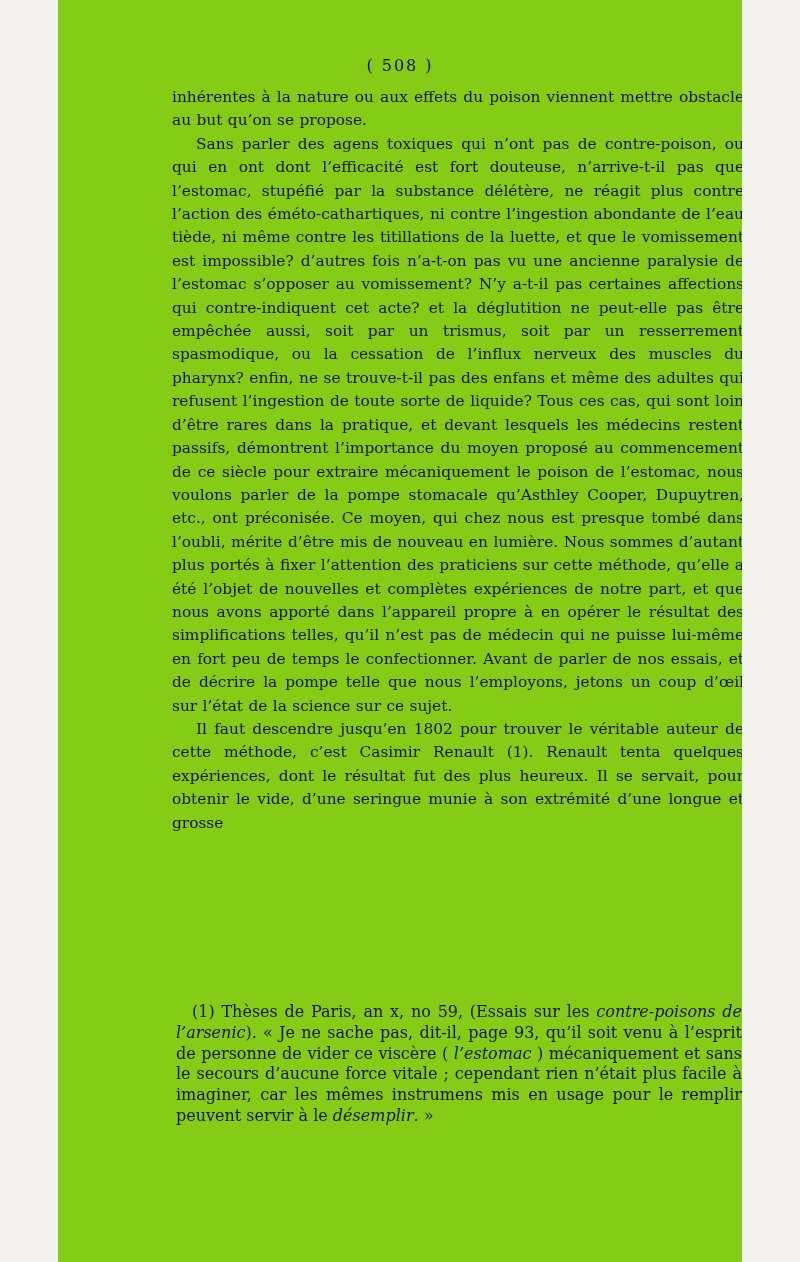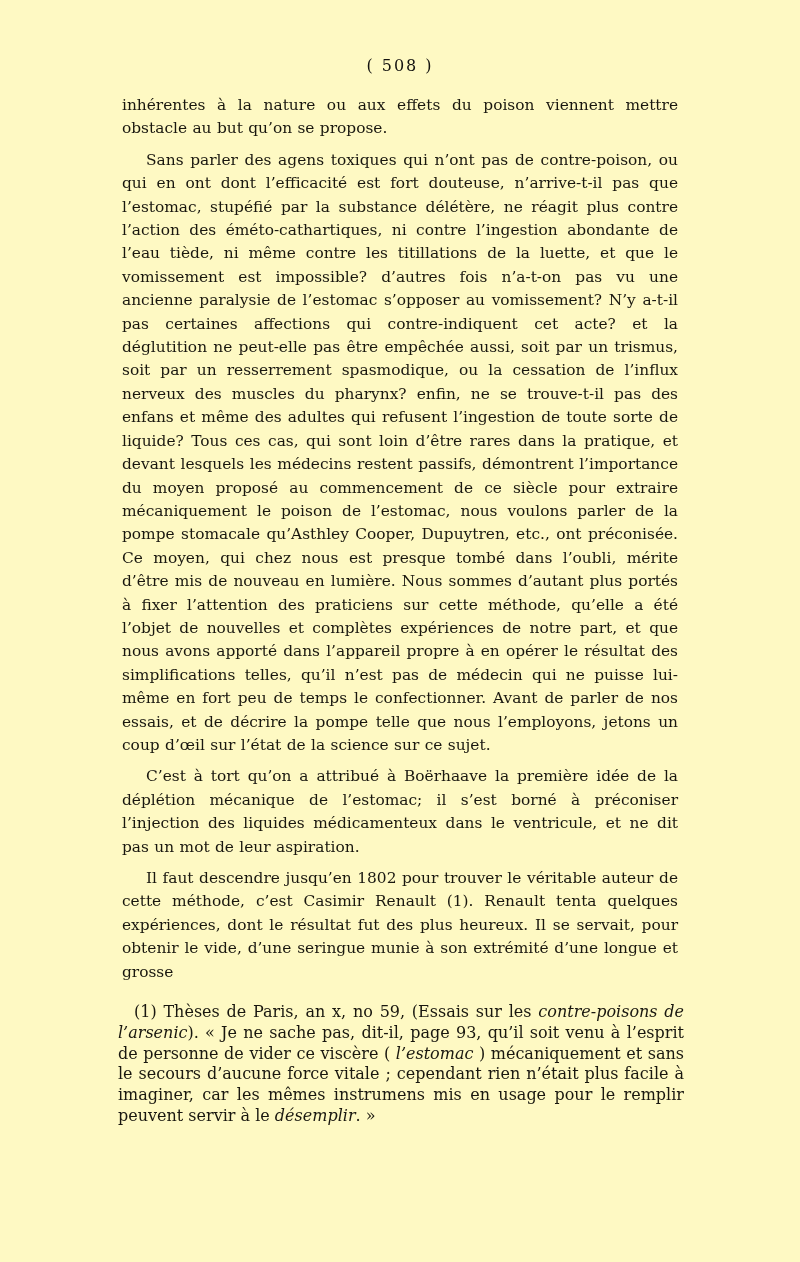--- a/index.html
+++ b/index.html
@@ -3,24 +3,24 @@
 <meta charset="utf-8">
 <style>
   html, body {
     margin: 0;
     padding: 0;
     background: #f4f3ef;
     font-family: "DejaVu Serif", "Liberation Serif", serif;
   }
   .page {
     position: relative;
-    width: 800px;
+    width: 684px;
     height: 1262px;
     margin: 0 auto;
-    background: #fef9c3;
+    background: #84cc16;
     color: #1d1c1a;
     box-sizing: border-box;
     overflow: hidden;
     padding-left: 27px;
   }
   .page-number {
     position: absolute;
     top: 56px;
     left: 0;
     width: 100%;
@@ -29,21 +29,21 @@
     letter-spacing: 2px;
     color: #141310;
   }
   .text-block {
     position: absolute;
     top: 86px;
     left: 114px;
     width: 572px;
   }
   .text-block p {
-    margin: 8px;
+    margin: 0;
     font-size: 15.4px;
     line-height: 23.4px;
     text-align: justify;
     text-justify: inter-word;
     word-spacing: 0.5px;
     color: #19170f;
   }
   .text-block p.indent {
     text-indent: 24px;
   }
@@ -69,21 +69,20 @@
 </head>
 <body>
 
 <div class="page">
 
   <div class="page-number">( 508 )</div>
 
   <div class="text-block">
     <p>inhérentes à la nature ou aux effets du poison viennent mettre obstacle au but qu’on se propose.</p>
     <p class="indent">Sans parler des agens toxiques qui n’ont pas de contre-poison, ou qui en ont dont l’efficacité est fort douteuse, n’arrive-t-il pas que l’estomac, stupéfié par la substance délétère, ne réagit plus contre l’action des éméto-cathartiques, ni contre l’ingestion abondante de l’eau tiède, ni même contre les titillations de la luette, et que le vomissement est impossible? d’autres fois n’a-t-on pas vu une ancienne paralysie de l’estomac s’opposer au vomissement? N’y a-t-il pas certaines affections qui contre-indiquent cet acte? et la déglutition ne peut-elle pas être empêchée aussi, soit par un trismus, soit par un resserrement spasmodique, ou la cessation de l’influx nerveux des muscles du pharynx? enfin, ne se trouve-t-il pas des enfans et même des adultes qui refusent l’ingestion de toute sorte de liquide? Tous ces cas, qui sont loin d’être rares dans la pratique, et devant lesquels les médecins restent passifs, démontrent l’importance du moyen proposé au commencement de ce siècle pour extraire mécaniquement le poison de l’estomac, nous voulons parler de la pompe stomacale qu’Asthley Cooper, Dupuytren, etc., ont préconisée. Ce moyen, qui chez nous est presque tombé dans l’oubli, mérite d’être mis de nouveau en lumière. Nous sommes d’autant plus portés à fixer l’attention des praticiens sur cette méthode, qu’elle a été l’objet de nouvelles et complètes expériences de notre part, et que nous avons apporté dans l’appareil propre à en opérer le résultat des simplifications telles, qu’il n’est pas de médecin qui ne puisse lui-même en fort peu de temps le confectionner. Avant de parler de nos essais, et de décrire la pompe telle que nous l’employons, jetons un coup d’œil sur l’état de la science sur ce sujet.</p>
-    <p class="indent">C’est à tort qu’on a attribué à Boërhaave la première idée de la déplétion mécanique de l’estomac; il s’est borné à préconiser l’injection des liquides médicamenteux dans le ventricule, et ne dit pas un mot de leur aspiration.</p>
     <p class="indent">Il faut descendre jusqu’en 1802 pour trouver le véritable auteur de cette méthode, c’est Casimir Renault (1). Renault tenta quelques expériences, dont le résultat fut des plus heureux. Il se servait, pour obtenir le vide, d’une seringue munie à son extrémité d’une longue et grosse</p>
   </div>
 
   <div class="footnote">
     <span class="fn-indent"></span><span>(1) Thèses de Paris, an x, no 59, (Essais sur les </span><span class="italic">contre-poisons de l’arsenic</span><span>). « Je ne sache pas, dit-il, page 93, qu’il soit venu à l’esprit de personne de vider ce viscère ( </span><span class="italic">l’estomac</span><span> ) mécaniquement et sans le secours d’aucune force vitale ; cependant rien n’était plus facile à imaginer, car les mêmes instrumens mis en usage pour le remplir peuvent servir à le </span><span class="italic">désemplir</span><span>. »</span>
   </div>
 
 </div>
 
 </body></html>

